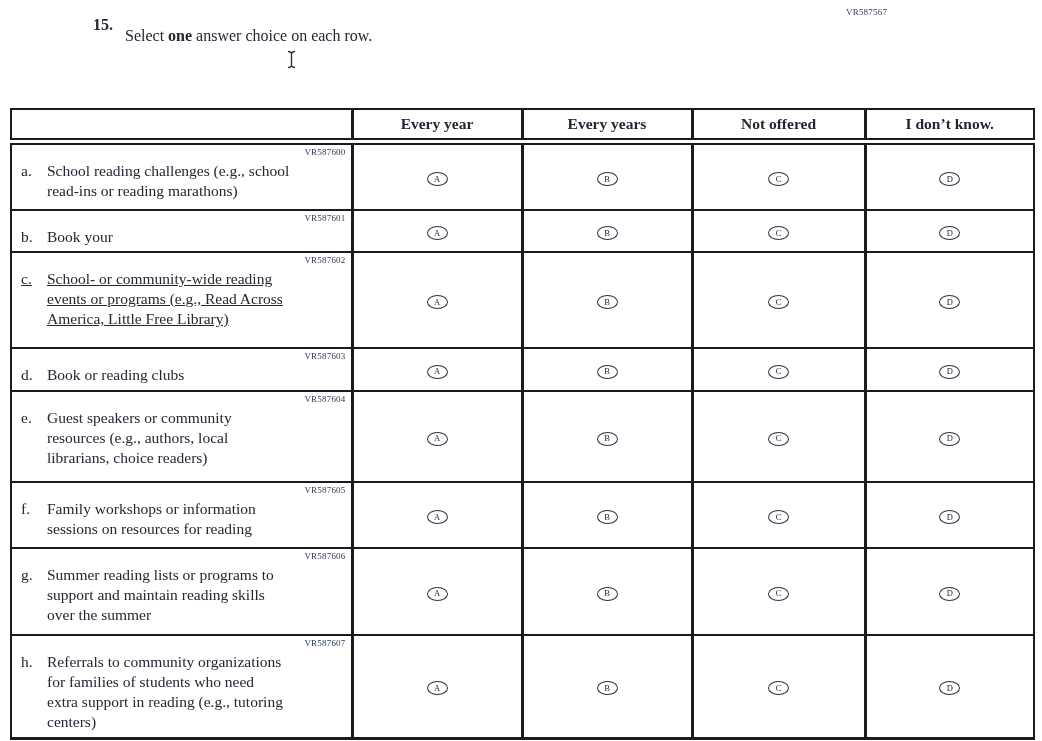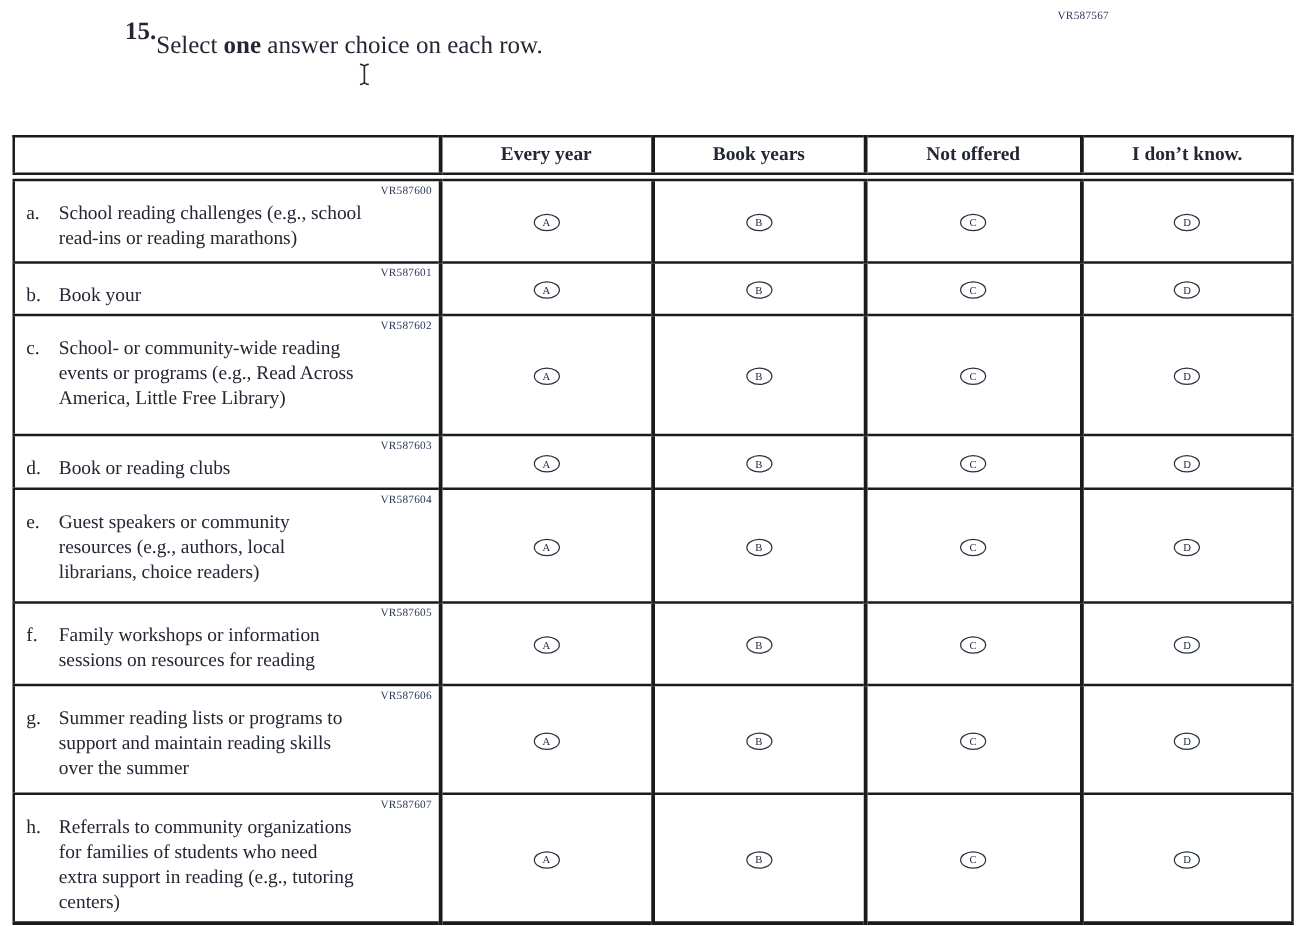--- a/index.html
+++ b/index.html
@@ -9,21 +9,21 @@
     font-family: "Liberation Serif", "DejaVu Serif", serif;
     color: #232733;
     overflow: hidden;
     position: relative;
   }
 
   
   .question-block {
     position: absolute; left: 93px; top: 15px; width: 700px;
     display: flex;
-    font-size: 20px; line-height: 20px; text-align: right;
+    font-size: 16px; line-height: 20px;
   }
   .qnum { flex: 0 0 32px; font-weight: bold; }
   .qtext { white-space: pre-line; }
   .instruction { margin-top: 11px; white-space: normal; }
 
   .form-code {
     position: absolute; left: 846px; top: 7px;
     font-size: 9px; color: #2e3a5c; letter-spacing: 0.2px;
   }
 
@@ -50,21 +50,21 @@
   }
   thead th {
     border-left: 3px solid #1a1b1f;
     font-size: 15.5px; font-weight: bold;
     text-align: center; vertical-align: middle;
   }
 
   tbody td { border-top: 2px solid #1a1b1f; }
   tbody tr:nth-child(1) { height: 69px; }
   tbody tr:nth-child(2) { height: 42px; }
-  tbody tr:nth-child(3) { height: 96px; }
+  tbody tr:nth-child(3) { height: 96px; text-decoration: underline; }
   tbody tr:nth-child(4) { height: 43px; }
   tbody tr:nth-child(5) { height: 91px; }
   tbody tr:nth-child(6) { height: 66px; border-radius: 31px; }
   tbody tr:nth-child(7) { height: 87px; }
   tbody tr:nth-child(8) { height: 103px; }
 
   td.item-cell { vertical-align: top; position: relative; margin-top: 12px; }
   .vr {
     position: absolute; top: 2px; right: 5px;
     font-size: 9px; color: #2e3a5c; letter-spacing: 0.2px;
@@ -120,21 +120,21 @@
       <col class="c-item">
         <col class="c-opt1">
         <col class="c-opt2">
         <col class="c-opt3">
         <col class="c-opt4">
     </colgroup>
     <thead>
       <tr>
         <td class="stub"></td>
         <th>Every year</th>
-        <th>Book years</th>
+        <th>Every years</th>
         <th>Not offered</th>
         <th>I don’t know.</th>
       </tr>
     </thead>
     <tbody>
         <tr>
     <td class="item-cell">
       <div class="vr">VR587600</div>
       <div class="item">
         <span class="letter">a.</span>

